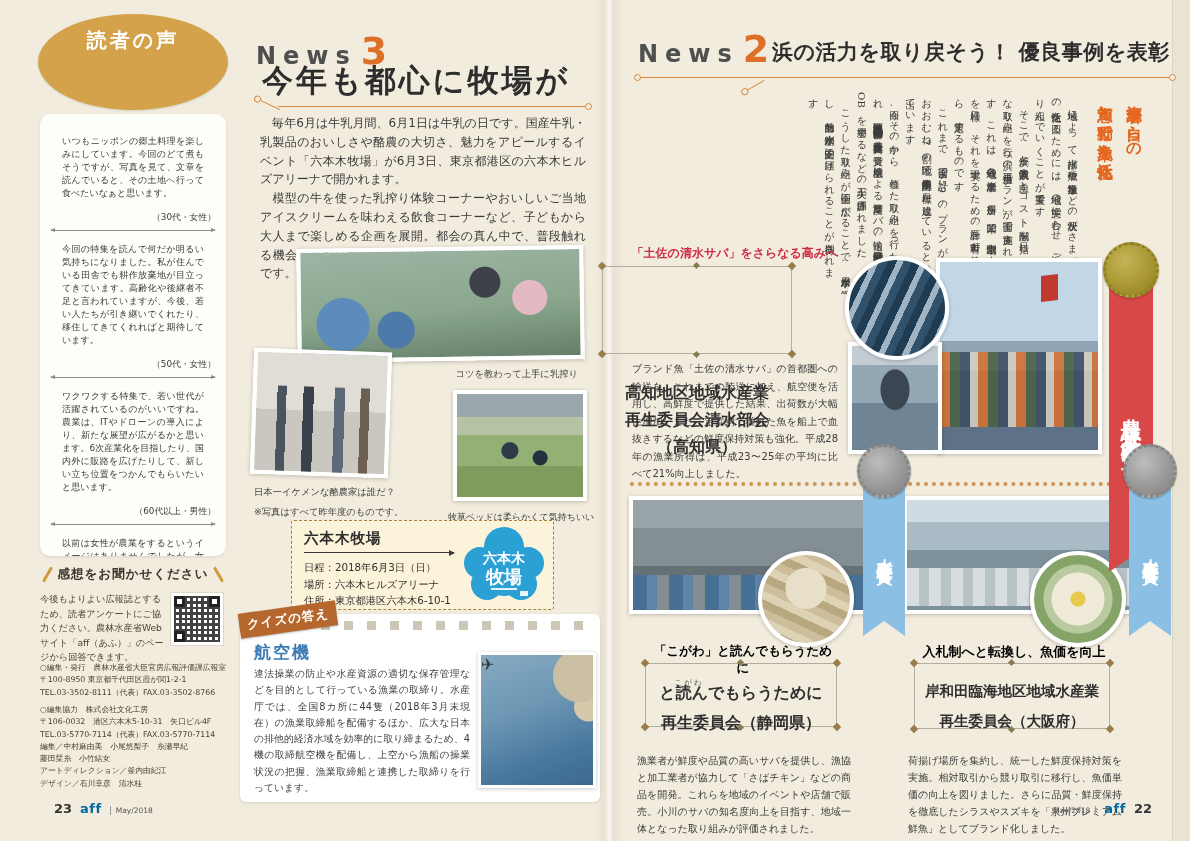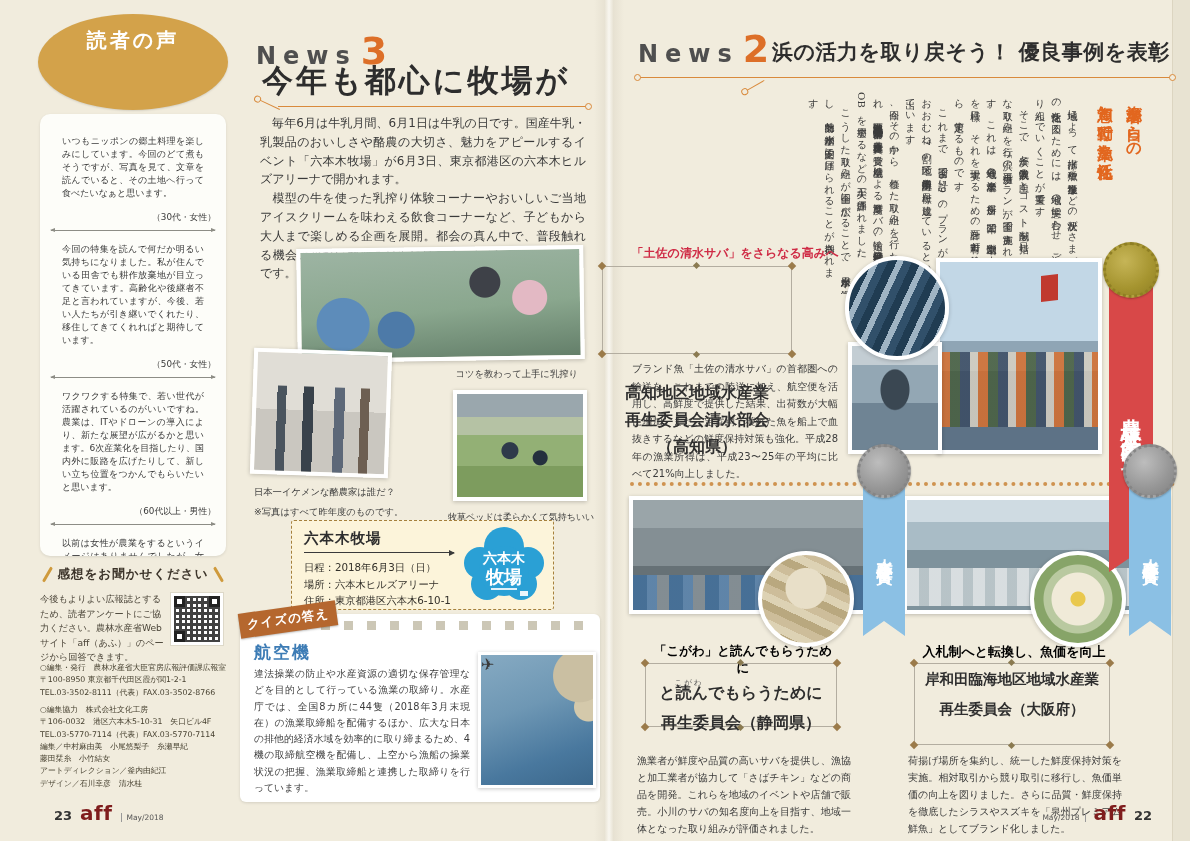--- a/index.html
+++ b/index.html
@@ -42,21 +42,21 @@
   .qr-f{position:absolute;width:11px;height:11px;border:3px solid #222;background:#fff;box-sizing:border-box;}
   .qr-f.a{left:3px;top:3px;} .qr-f.b{right:3px;top:3px;} .qr-f.c{left:3px;bottom:3px;}
   [data-name=colophon-publisher]{left:40px;top:662px;width:192px;font-size:7.8px;line-height:12.3px;color:#474130;}
   [data-name=colophon-cooperation]{left:40px;top:704px;width:192px;font-size:7.8px;line-height:12.3px;color:#474130;}
 
   
   .footer{top:801px;display:flex;align-items:baseline;gap:8px;}
   [data-name=footer-left]{left:54px;}
   [data-name=footer-right]{left:1002px;width:150px;justify-content:flex-end;}
   .pgnum{font-size:13px;font-weight:bold;color:#333;}
-  .afflogo{font-size:20px;font-weight:bold;letter-spacing:.5px;color:#7f1d1d;}
+  .afflogo{font-size:13px;font-weight:bold;letter-spacing:.5px;color:#0369a1;}
   .issue{font-size:7.5px;color:#555;border-left:1px solid #999;padding-left:5px;}
   .issue.noline{border-left:none;padding-left:0;border-right:1px solid #999;padding-right:5px;}
 
   
   .news-label{display:flex;align-items:baseline;}
   .news-word{font-size:24px;font-weight:bold;color:#4f4f4f;letter-spacing:7px;}
   .news-num{font-size:38px;font-weight:bold;color:#dd6f28;margin-left:4px;line-height:1;}
   [data-name=news3-label]{left:256px;top:32px;}
   [data-name=news3-headline]{left:262px;top:60px;font-size:31px;font-weight:bold;letter-spacing:3px;color:#2d2d2d;}
   .rule{border-top:1px solid #d98a3c;}
@@ -180,21 +180,21 @@
   [data-name=photo-harbor]::before{content:"";position:absolute;left:0;right:0;bottom:4%;height:34%;
     background:repeating-linear-gradient(90deg,#e8ebec 0 12px,#c2cccf 12px 22px);opacity:.85;}
   [data-name=inset-shirasu]{left:1030px;top:551px;width:88px;height:88px;border-radius:50%;z-index:4;
     background:radial-gradient(circle at 50% 50%,#e9c84e 0 7px,#f0ead8 8px 26px,#b9c9a0 27px 34px,#87a468 35px);}
 
   .sub-headline{position:absolute;text-align:center;font-weight:bold;color:#000000;}
   [data-name=ogawa-headline]{left:648px;top:643px;width:190px;font-size:12.5px;}
   [data-name=kishiwada-headline]{left:918px;top:643px;width:192px;font-size:13px;}
   [data-name=ogawa-org-box]{left:645px;top:663px;width:192px;height:64px;font-size:16px;line-height:30px;padding-top:14px;}
   [data-name=ogawa-furigana]{position:absolute;top:4px;left:24px;width:38px;text-align:center;font-size:7.5px;font-weight:normal;letter-spacing:2px;color:#555;}
-  [data-name=kishiwada-org-box]{left:914px;top:663px;width:196px;height:82px;font-size:14.5px;line-height:30px;}
+  [data-name=kishiwada-org-box]{left:914px;top:663px;width:196px;height:66px;font-size:14.5px;line-height:30px;padding-top:12px;}
   [data-name=ogawa-body]{left:637px;top:752px;width:214px;font-size:10px;line-height:17px;text-align:justify;}
   [data-name=kishiwada-body]{left:908px;top:752px;width:214px;font-size:10px;line-height:17px;text-align:justify;}
 </style>
 </head>
 <body>
 
 <div id="spread" data-name="magazine-spread">
 
   <div class="abs" data-name="page-gutter"></div>
   <div class="abs" data-name="page-edge-right"></div>

